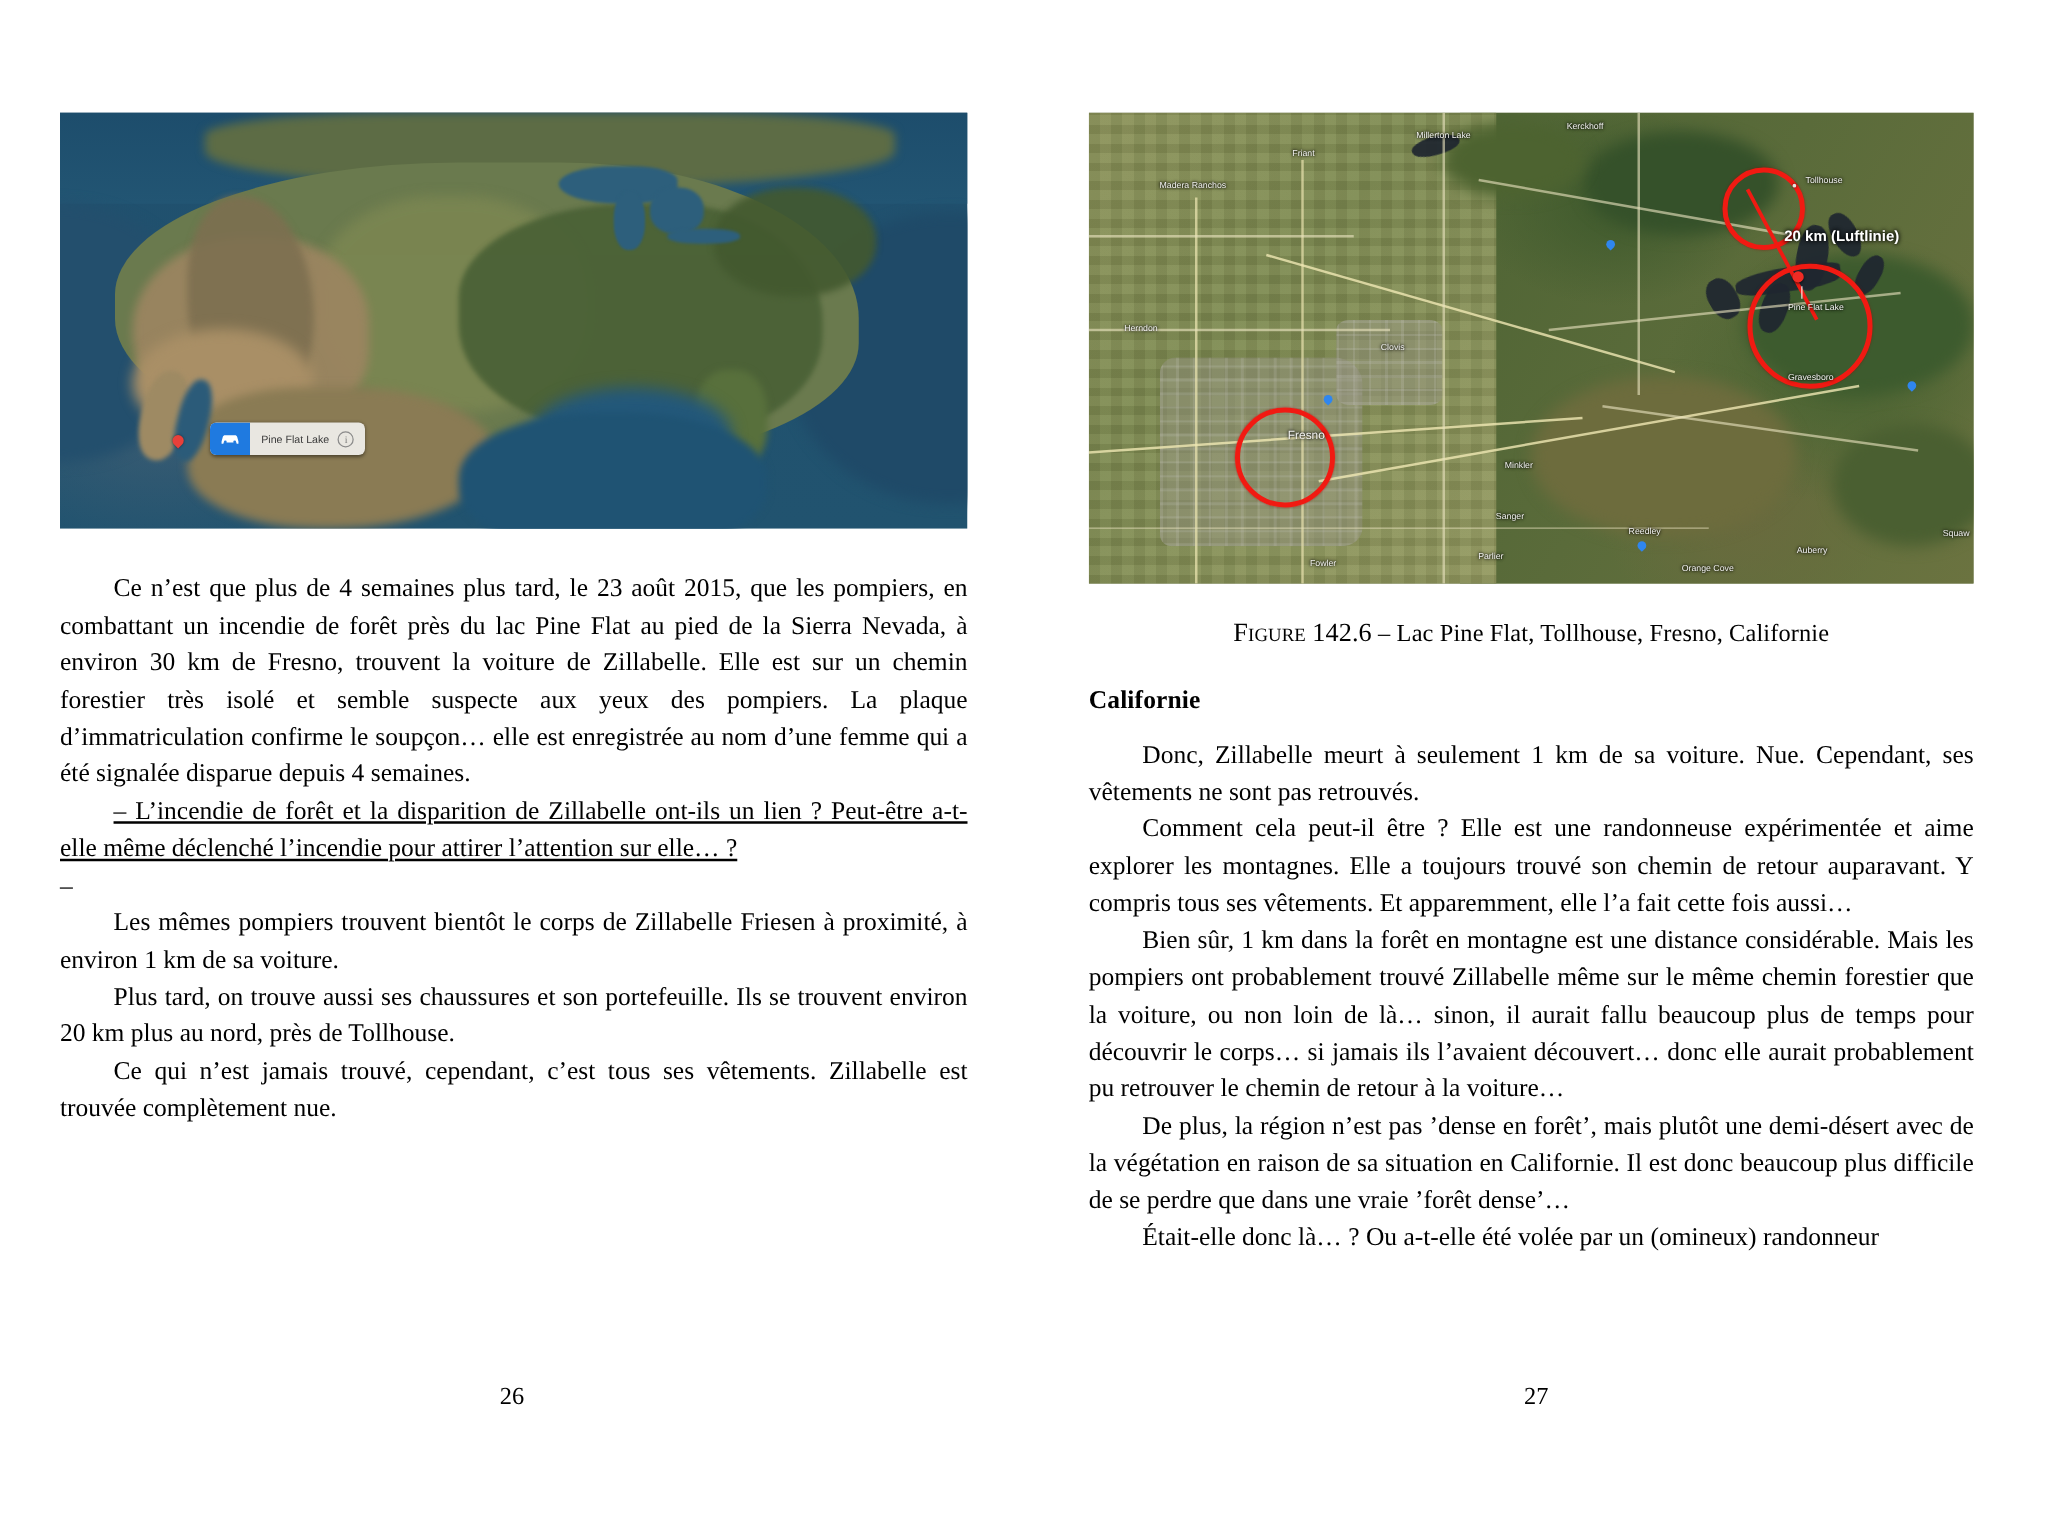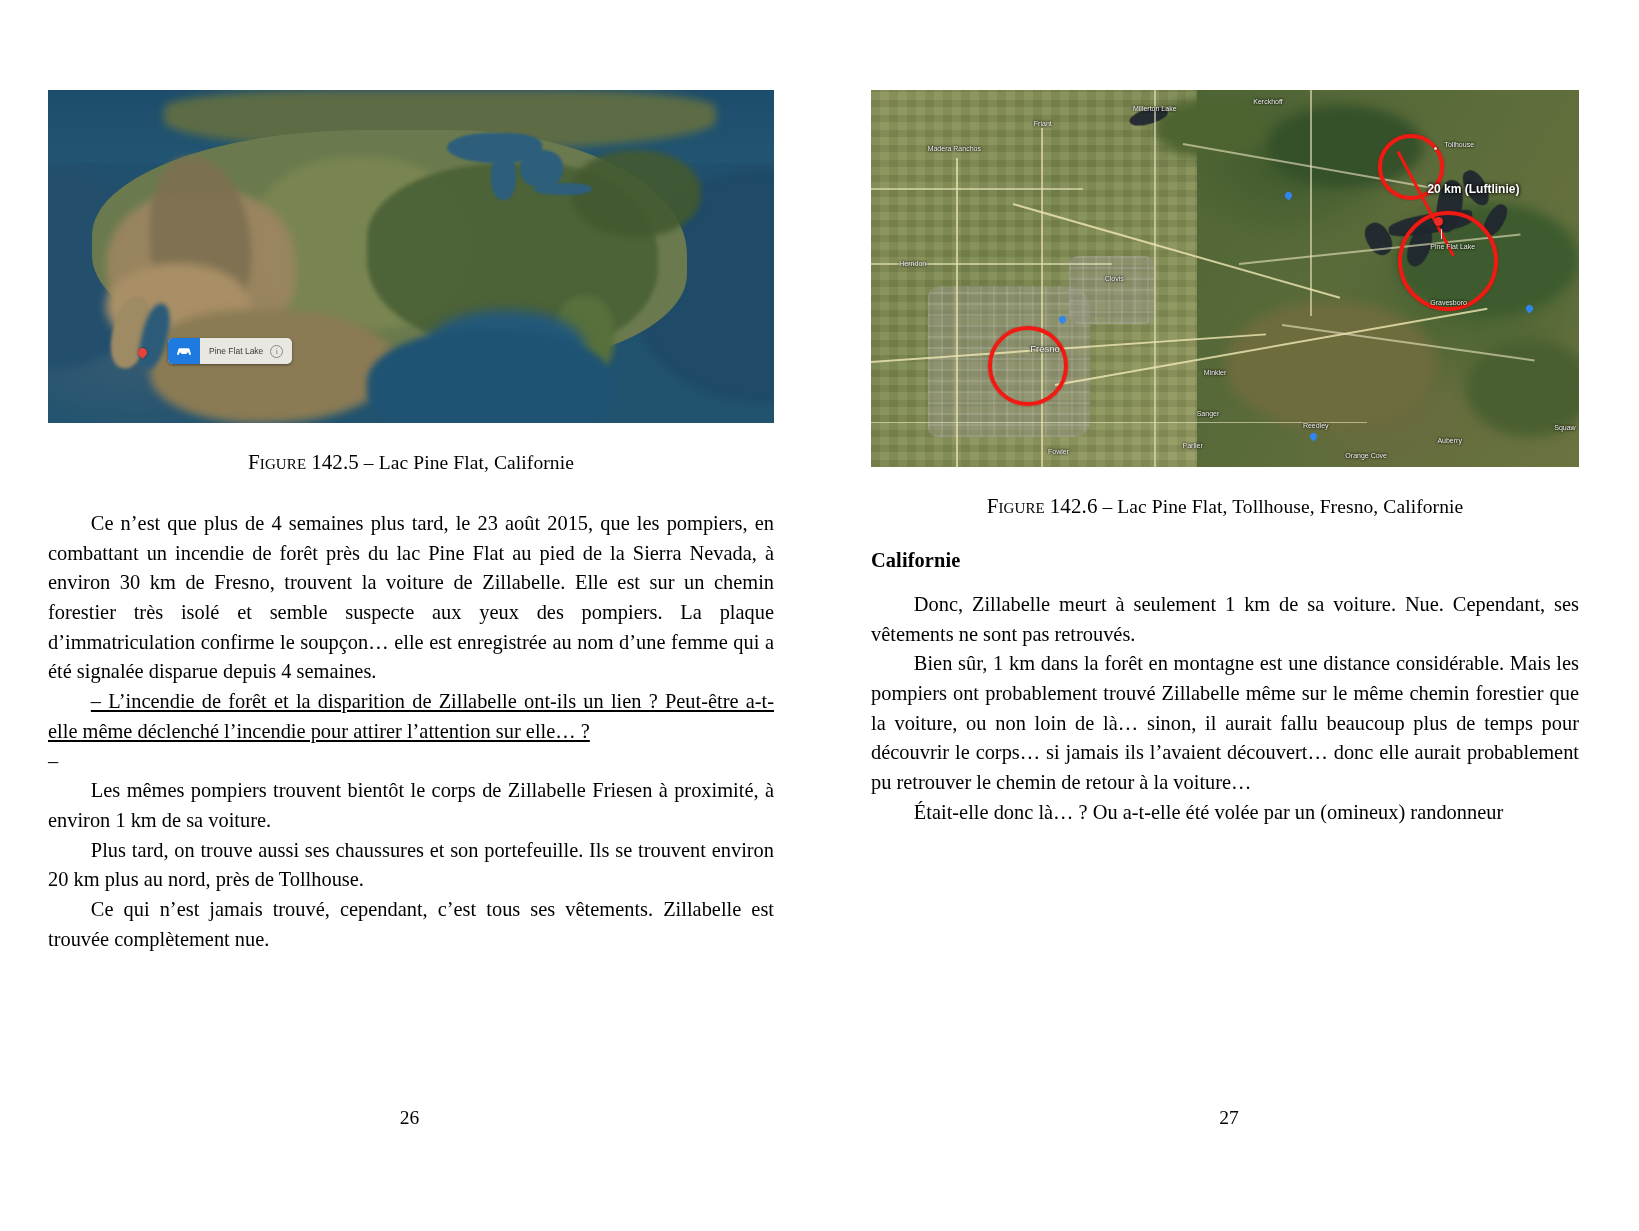--- a/index.html
+++ b/index.html
@@ -418,25 +418,20 @@
                 <circle cx="7" cy="11.4" r="1.5" fill="#1f7ae0"></circle>
                 <circle cx="17" cy="11.4" r="1.5" fill="#1f7ae0"></circle>
               </svg>
             </span>
             <span class="co-label">Pine Flat Lake</span>
             <span class="co-info">i</span>
           </div>
         </div>
       </div>
 
-      <figcaption class="fig-caption">
-        <span class="sc">Figure</span>
-        <span class="sc">142.5</span>
-        <span>– Lac Pine Flat, Californie</span>
-      </figcaption>
     </figure>
 
     <div class="body-text">
       <p class="para">Ce n’est que plus de 4 semaines plus tard, le 23 août 2015, que les pompiers, en combattant un incendie de forêt près du lac Pine Flat au pied de la Sierra Nevada, à environ 30 km de Fresno, trouvent la voiture de Zillabelle. Elle est sur un chemin forestier très isolé et semble suspecte aux yeux des pompiers. La plaque d’immatriculation confirme le soupçon… elle est enregistrée au nom d’une femme qui a été signalée disparue depuis 4 semaines.</p>
       <p class="para dash">– L’incendie de forêt et la disparition de Zillabelle ont-ils un lien ? Peut-être a-t-elle même déclenché l’incendie pour attirer l’attention sur elle… ?</p>
       <p class="para noindent">–</p>
 
 
       <p class="para">Les mêmes pompiers trouvent bientôt le corps de Zillabelle Friesen à proximité, à environ 1 km de sa voiture.</p>
       <p class="para">Plus tard, on trouve aussi ses chaussures et son portefeuille. Ils se trouvent environ 20 km plus au nord, près de Tollhouse.</p>
@@ -532,20 +527,22 @@
         <span class="sc">Figure</span>
         <span class="sc">142.6</span>
         <span>– Lac Pine Flat, Tollhouse, Fresno, Californie</span>
       </figcaption>
     </figure>
 
     <div class="body-text" style="margin-top:30px;">
       <h3 class="section" style="margin-top:0;">Californie</h3>
 
       <p class="para">Donc, Zillabelle meurt à seulement 1 km de sa voiture. Nue. Cependant, ses vêtements ne sont pas retrouvés.</p>
+      <p class="para">Comment cela peut-il être ? Elle est une randonneuse expérimentée et aime explorer les montagnes. Elle a toujours trouvé son chemin de retour auparavant. Y compris tous ses vêtements. Et apparemment, elle l’a fait cette fois aussi…</p>
       <p class="para">Bien sûr, 1 km dans la forêt en montagne est une distance considérable. Mais les pompiers ont probablement trouvé Zillabelle même sur le même chemin forestier que la voiture, ou non loin de là… sinon, il aurait fallu beaucoup plus de temps pour découvrir le corps… si jamais ils l’avaient découvert… donc elle aurait probablement pu retrouver le chemin de retour à la voiture…</p>
+      <p class="para">De plus, la région n’est pas ’dense en forêt’, mais plutôt une demi-désert avec de la végétation en raison de sa situation en Californie. Il est donc beaucoup plus difficile de se perdre que dans une vraie ’forêt dense’…</p>
       <p class="para">Était-elle donc là… ? Ou a-t-elle été volée par un (omineux) randonneur</p>
     </div>
 
     <div class="pagenum">27</div>
   </div>
 
 </div>
 
 </body></html>

